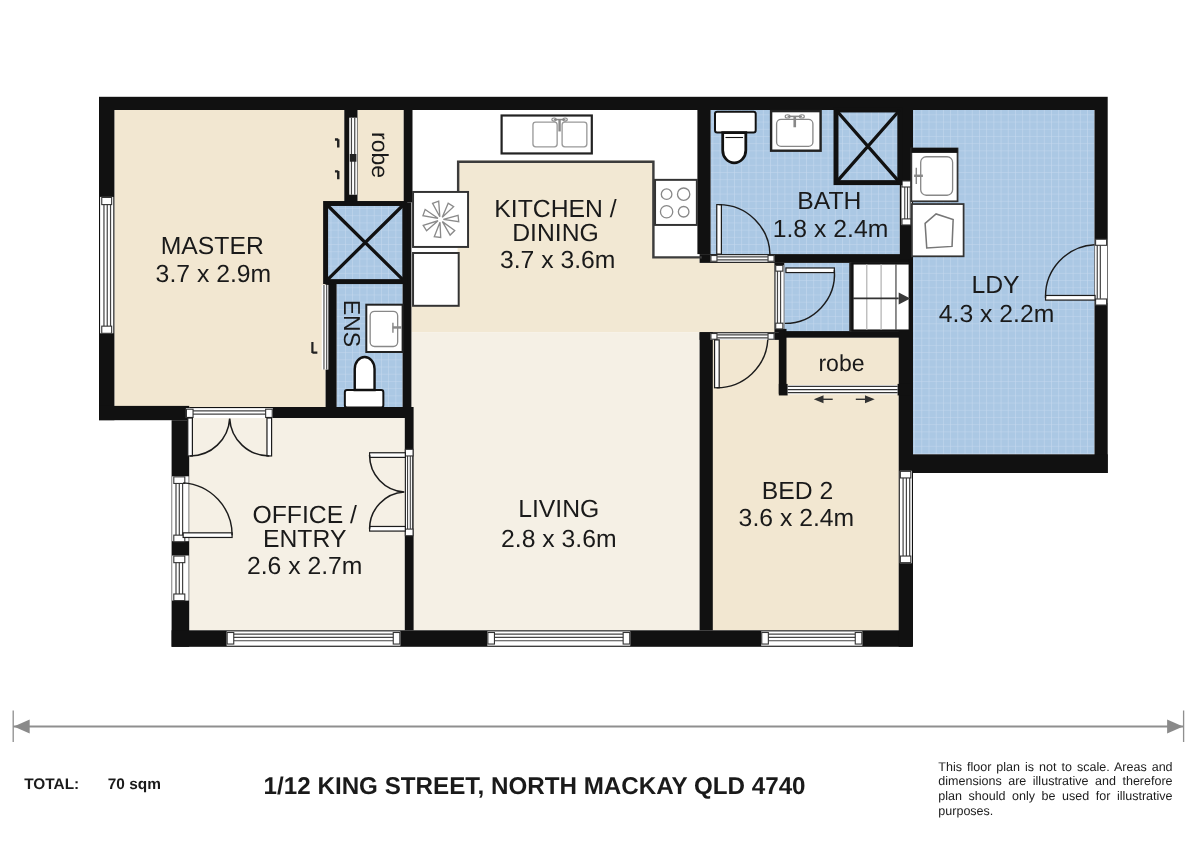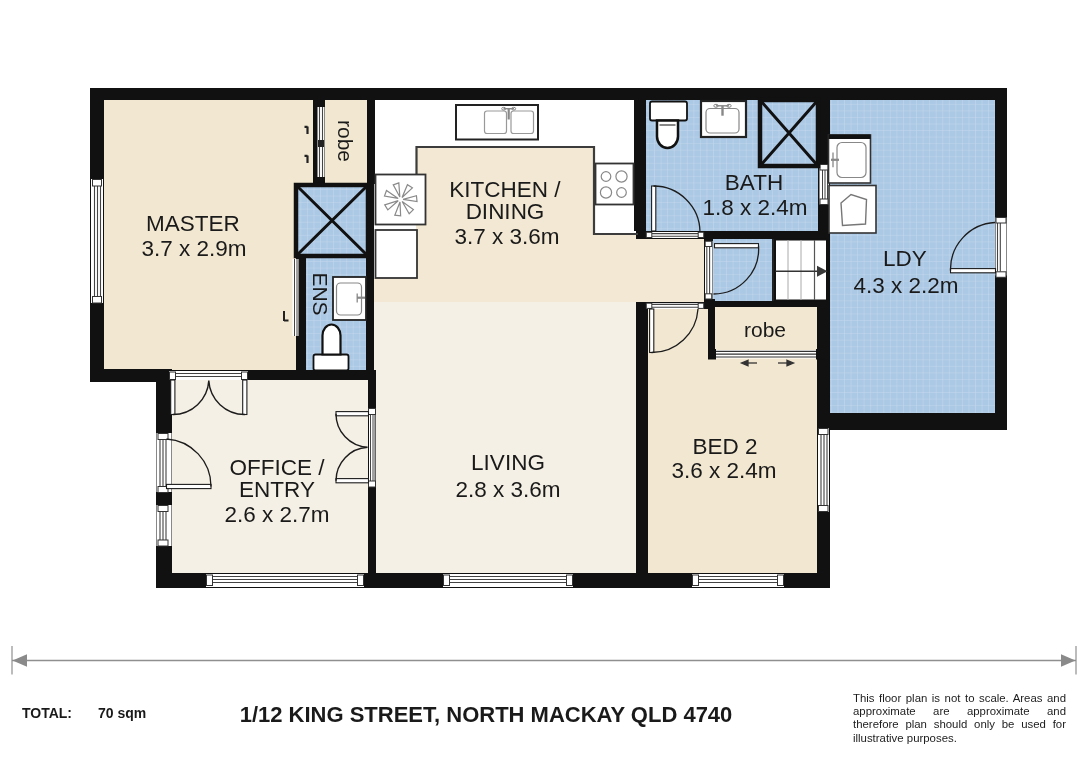--- a/index.html
+++ b/index.html
@@ -386,14 +386,14 @@
 <polygon points="12.5,660.5 27,654.2 27,666.8" fill="#8a8a8a"></polygon>
 <polygon points="1075.5,660.5 1061,654.2 1061,666.8" fill="#8a8a8a"></polygon>
 
 <text x="22" y="717.5" font-size="14" font-weight="bold">TOTAL:</text>
 
 <text x="98" y="717.5" font-size="14" font-weight="bold">70 sqm</text>
 
 <text x="486" y="722" font-size="22" font-weight="bold" text-anchor="middle">1/12 KING STREET, NORTH MACKAY QLD 4740</text>
 </svg>
 
-<div class="disc">This floor plan is not to scale. Areas and approximate are approximate and therefore plan should only be used for illustrative purposes.</div>
+<div class="disc">This floor plan is not to scale. Areas and dimensions are illustrative and therefore plan should only be used for illustrative purposes.</div>
 
 
 </body></html>

